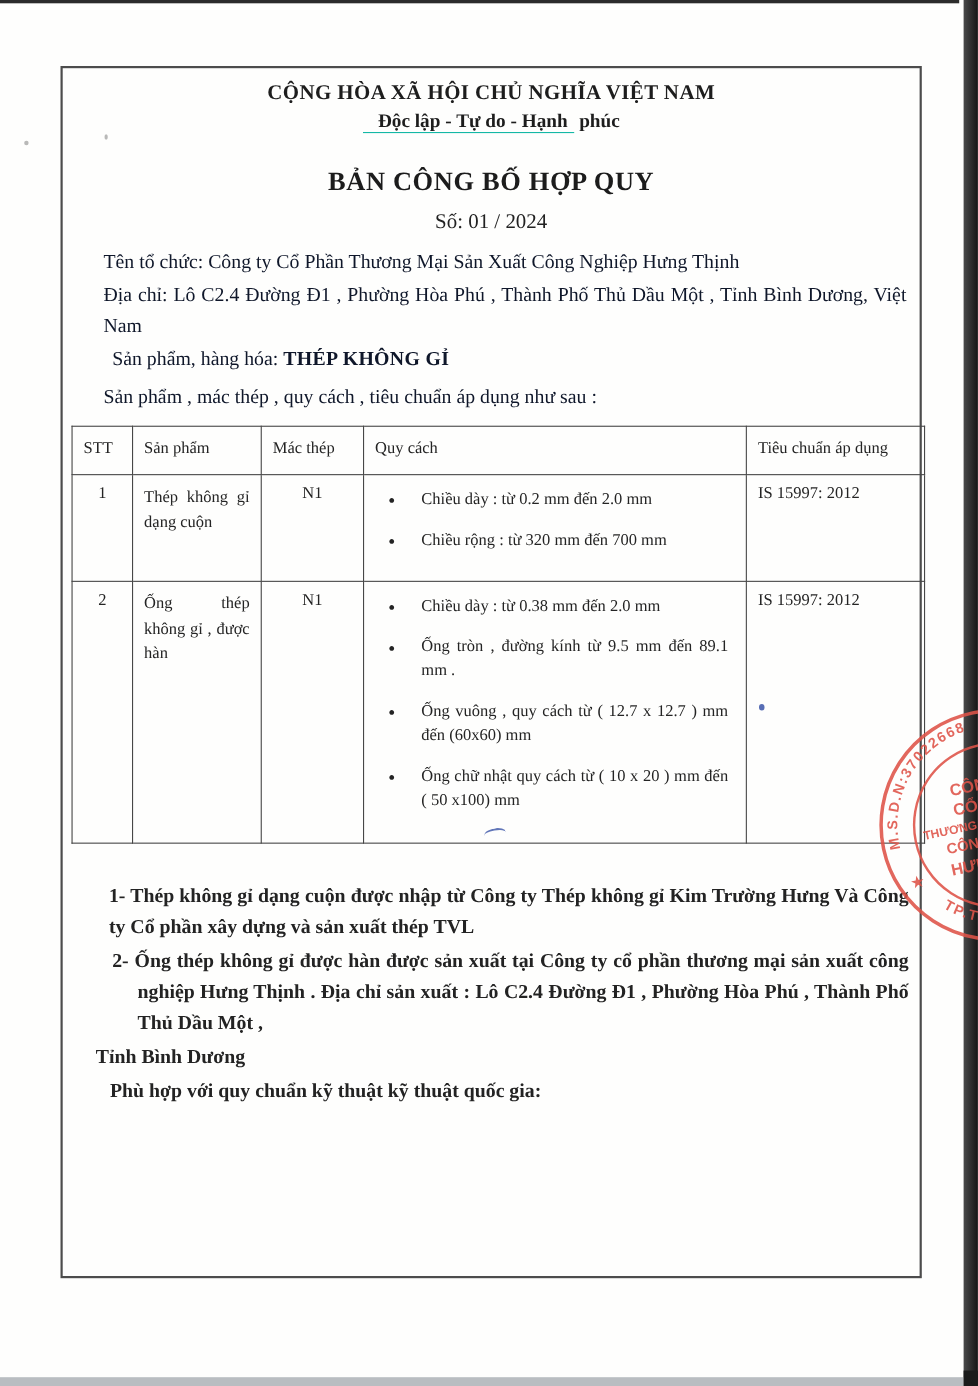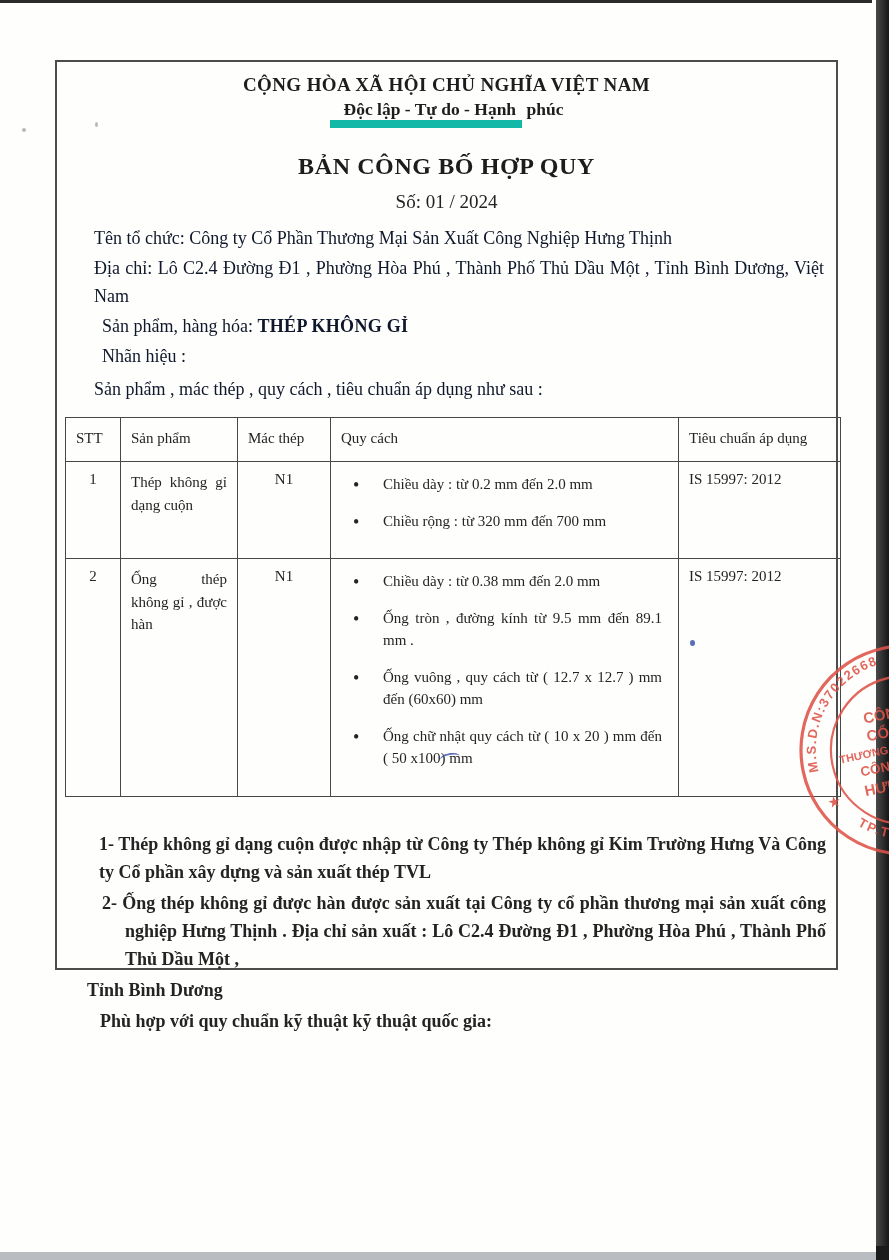--- a/index.html
+++ b/index.html
@@ -12,28 +12,28 @@
   
   .scan-edge-top{position:absolute;top:0;left:0;width:872px;height:3px;background:#2c2c2c;}
   .scan-edge-right{position:absolute;top:0;right:0;width:13px;height:1260px;
     background:linear-gradient(to right,#4a4a4a,#161616);}
   .scan-edge-bottom{position:absolute;left:0;top:1252px;width:876px;height:8px;background:#b9bdc1;}
   .scan-corner{position:absolute;right:0;top:1246px;width:13px;height:14px;background:#1b1b1b;}
   .speck{position:absolute;background:#8a8a8a;border-radius:50%;opacity:.6;}
 
   
   .doc-frame{
-    position:absolute;left:55px;top:60px;width:783px;height:910px;
+    position:absolute;left:55px;top:60px;width:783px;height:1102px;
     border:2px solid #4c4c4c;box-sizing:border-box;background:transparent;
   }
 
   .center{text-align:center;}
   .national-title{margin-top:12px;font-size:19px;font-weight:bold;letter-spacing:.4px;color:#1d1d1d;}
   .motto{margin-top:3px;font-size:17.5px;font-weight:bold;color:#1d1d1d;}
-  .motto .u{border-bottom:8px solid #14b8a6;padding:0 6px 1px 14px;}
+  .motto .u{border-bottom:1px solid #14b8a6;padding:0 6px 1px 14px;}
   .doc-title{margin-top:33px;font-size:24px;font-weight:bold;letter-spacing:.6px;color:#1c1c1c;}
   .doc-number{margin-top:11px;font-size:19px;color:#222;}
 
   .info{margin:12px 12px 0 37px;font-size:18px;line-height:1.55;color:#0f172a;}
   .info p{margin:0 0 2px 0;}
   .info .address{text-align:justify;}
   .indent1{margin-left:8px !important;}
   .product b{font-weight:bold;letter-spacing:.3px;}
   .table-intro{margin-top:6px !important;margin-left:0 !important;}
 
@@ -95,21 +95,20 @@
   <div class="center national-title">CỘNG HÒA XÃ HỘI CHỦ NGHĨA VIỆT NAM</div>
   <div class="center motto"><span class="u">Độc lập - Tự do - Hạnh</span><span> phúc</span></div>
 
   <div class="center doc-title">BẢN CÔNG BỐ HỢP QUY</div>
   <div class="center doc-number">Số: 01 / 2024</div>
 
   <div class="info">
     <p>Tên tổ chức: Công ty Cổ Phần Thương Mại Sản Xuất Công Nghiệp Hưng Thịnh</p>
     <p class="address">Địa chỉ: Lô C2.4 Đường Đ1 , Phường Hòa Phú , Thành Phố Thủ Dầu Một , Tỉnh Bình Dương, Việt Nam</p>
     <p class="product indent1"><span>Sản phẩm, hàng hóa: </span><b>THÉP KHÔNG GỈ</b></p>
-    <p class="indent1">Nhãn hiệu :</p>
     <p class="table-intro">Sản phẩm , mác thép , quy cách , tiêu chuẩn áp dụng như sau :</p>
   </div>
 
   <table class="spec">
     <colgroup>
       <col style="width:55px">
         <col style="width:117px">
         <col style="width:93px">
         <col style="width:348px">
         <col style="width:162px">

